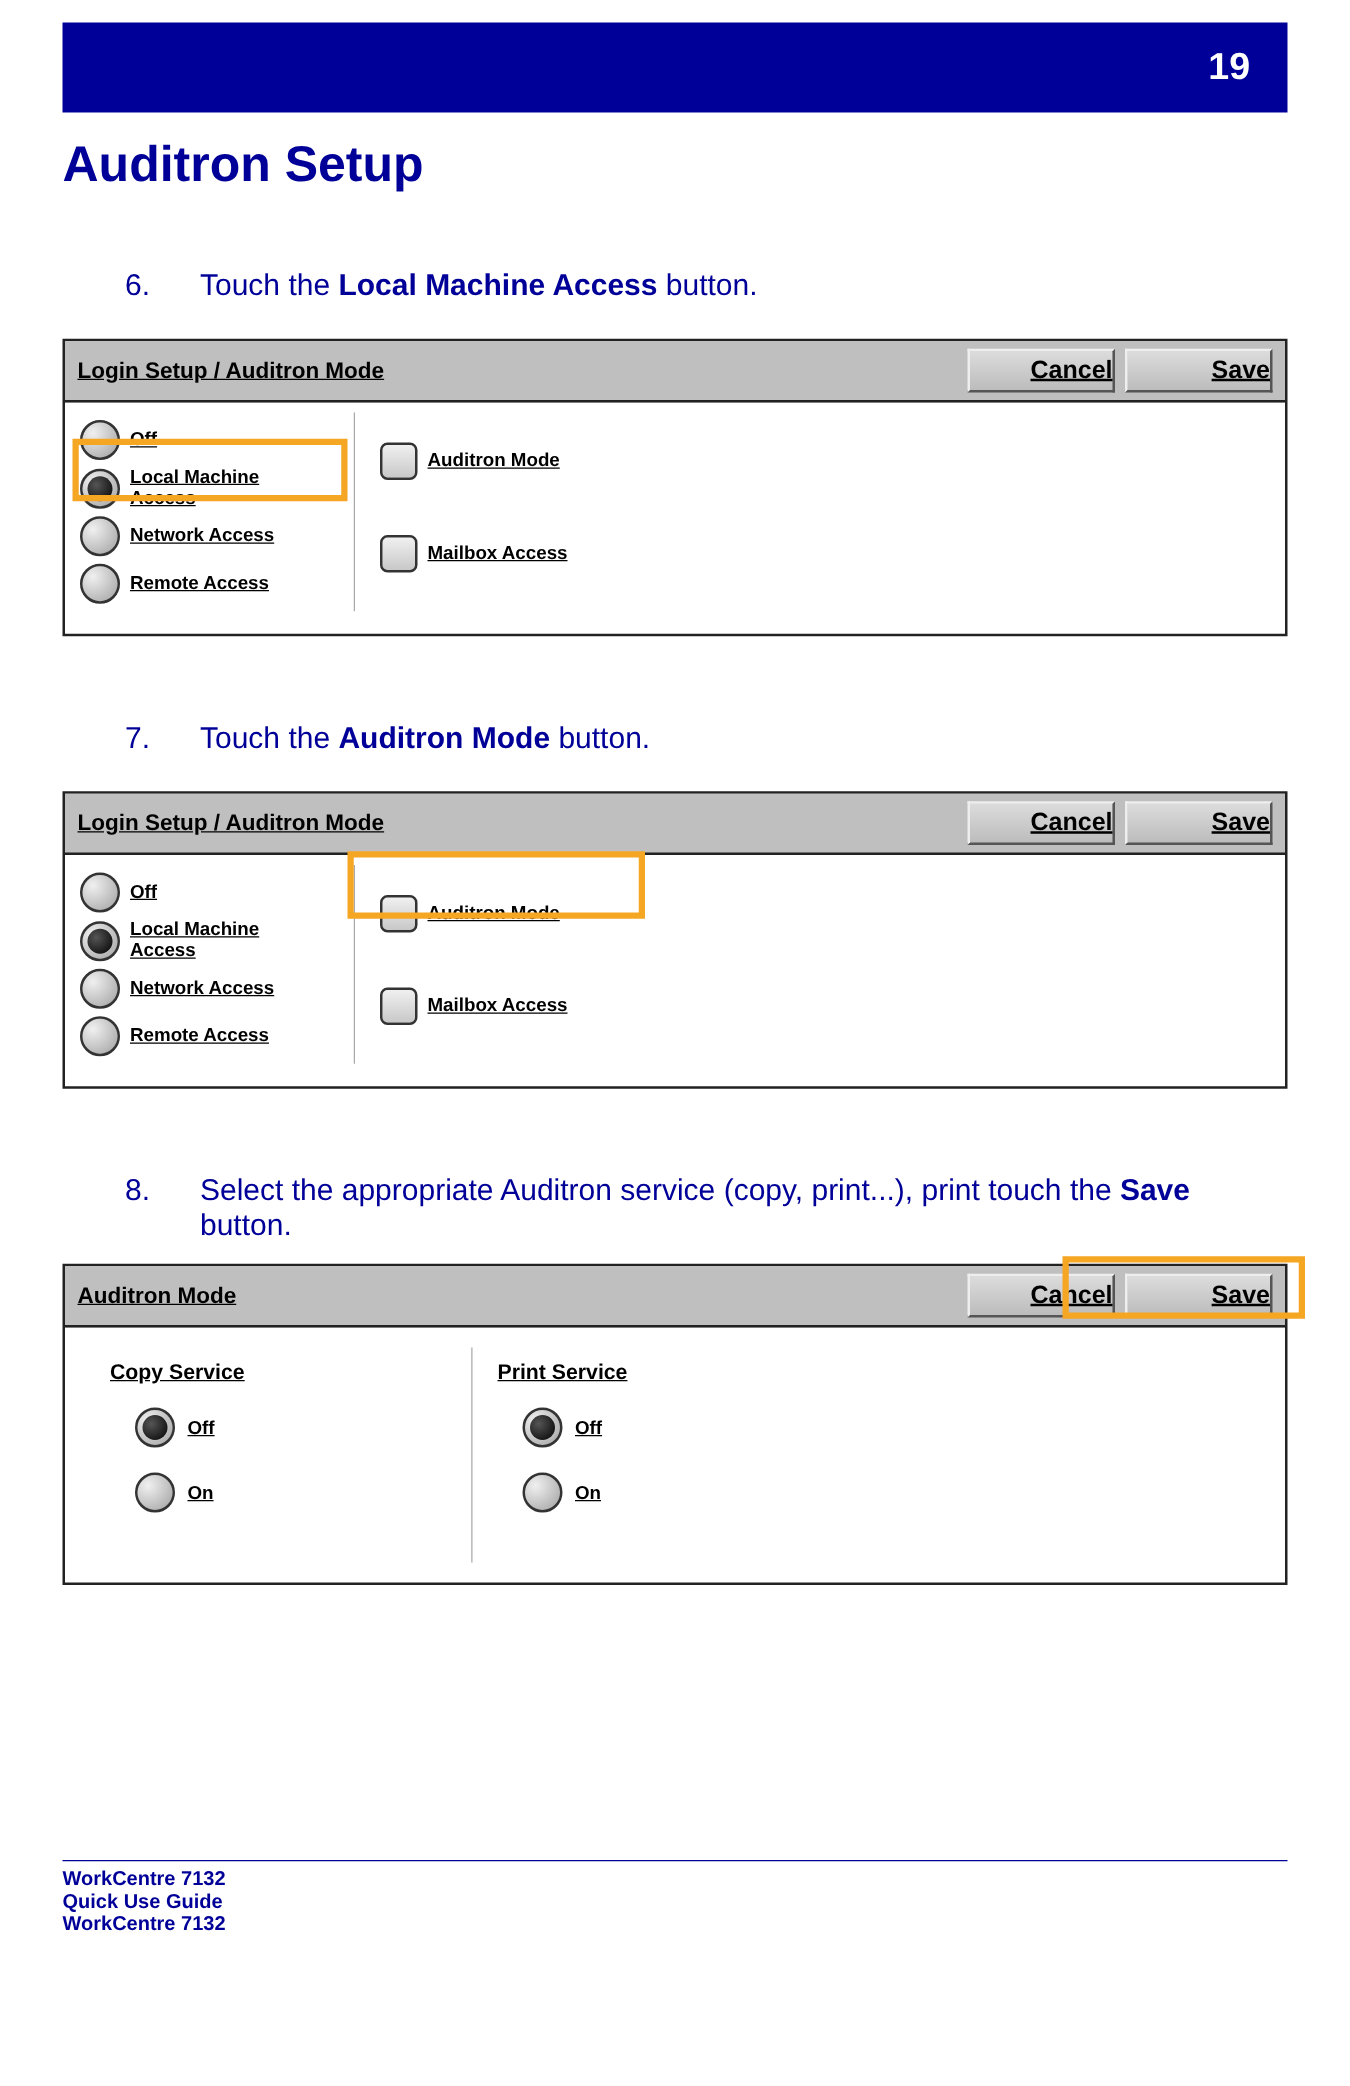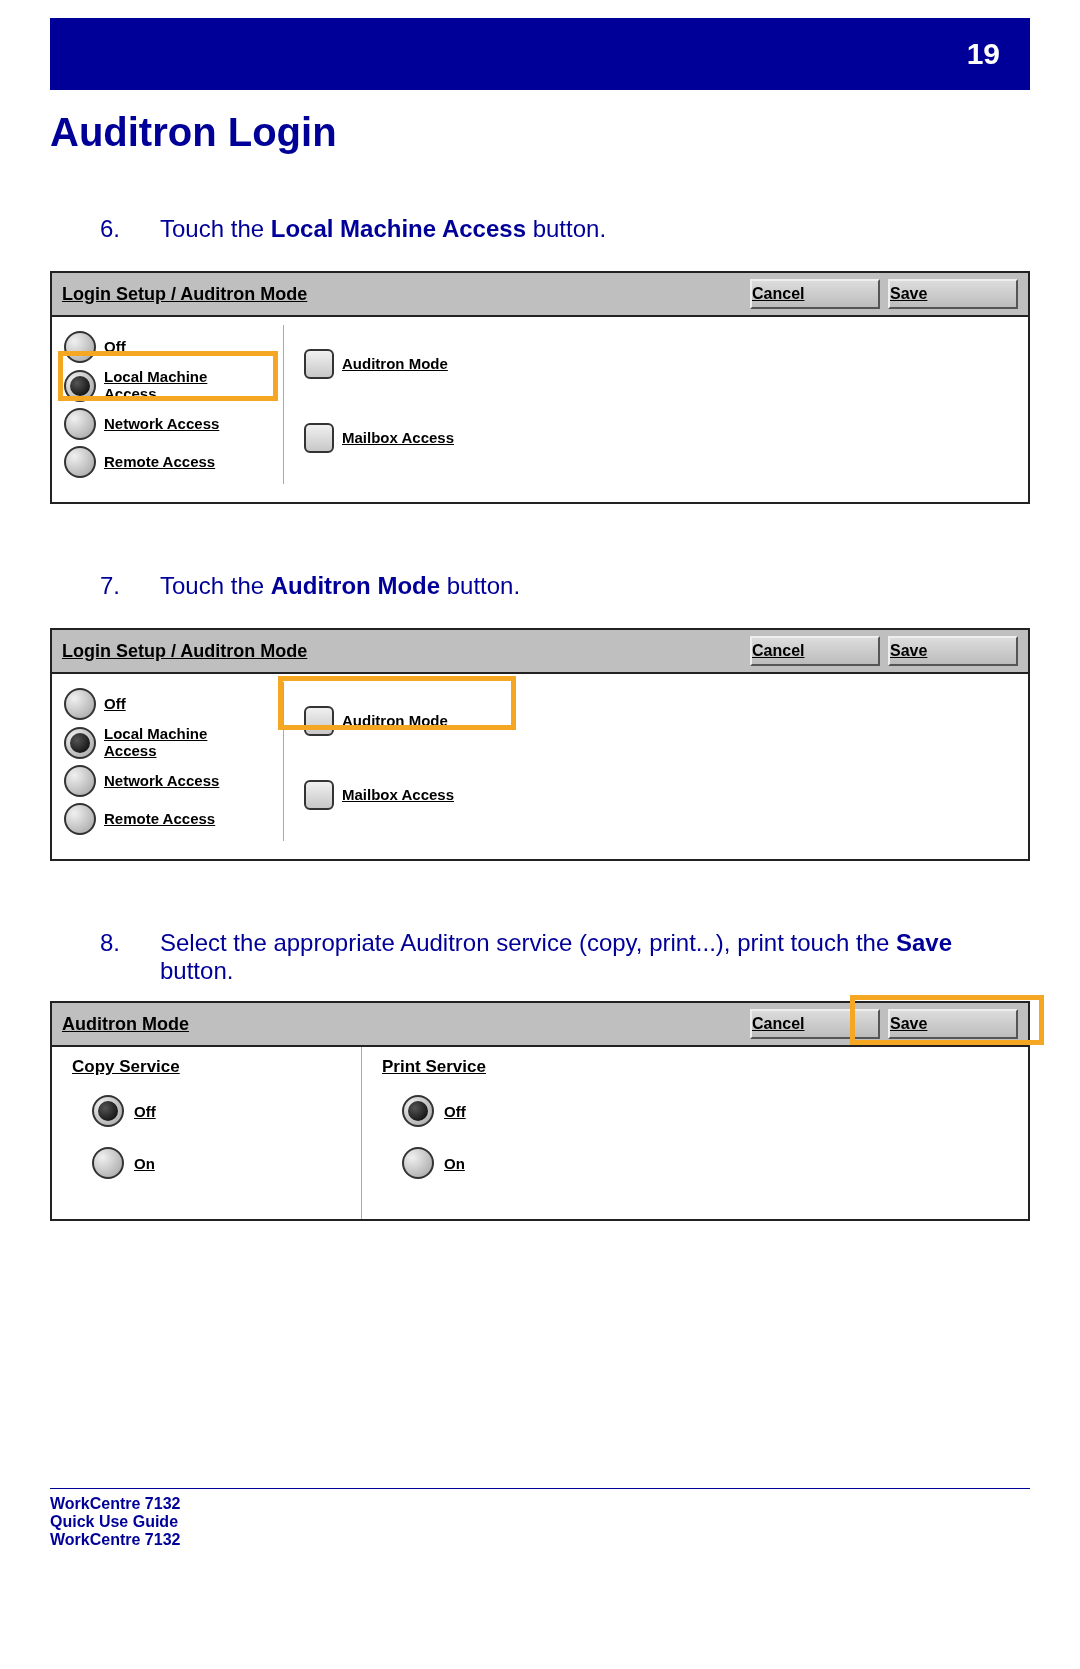--- a/index.html
+++ b/index.html
@@ -77,24 +77,24 @@
   .btns {
     display: flex;
     gap: 8px;
   }
   .btn3d {
     background: linear-gradient(#dcdcdc, #bcbcbc);
     border: 2px solid #555;
     border-top-color: #eee;
     border-left-color: #eee;
     font-weight: bold;
-    font-size: 16px;
+    font-size: 20px;
     padding: 4px 0;
-    width: 130px;
-    text-align: left;
+    width: 118px;
+    text-align: right;
   }
   .panel-body {
     display: flex;
     padding: 8px 12px 18px 12px;
   }
   .left-col {
     width: 220px;
     flex-shrink: 0;
     border-right: 1px solid #aaa;
     padding-right: 8px;
@@ -186,21 +186,21 @@
 </style>
 </head>
 <body>
 
 <div class="page">
 
   <div class="topbar">
     <span class="pnum">19</span>
   </div>
 
-  <div class="title">Auditron Login</div>
+  <div class="title">Auditron Setup</div>
 
   <div class="step">
     <span class="num">6.</span>
     <span class="txt">
       <span>Touch the </span><span class="bold">Local Machine Access</span><span> button.</span>
     </span>
   </div>
 
   <div class="panel">
     <div class="panel-hdr">
@@ -299,21 +299,21 @@
   </div>
 
   <div class="panel" style="margin-bottom:40px">
     <div class="panel-hdr">
       <span class="ptitle">Auditron Mode</span>
       <div class="btns">
         <div class="btn3d">Cancel</div>
         <div class="btn3d">Save</div>
       </div>
     </div>
-    <div class="panel-body" style="padding:0">
+    <div class="panel-body" style="padding:16px">
       <div class="services">
         <div class="svc-col">
           <h4>Copy Service</h4>
           <div class="svc-opt">
             <span class="radio selected"></span>
             <span>Off</span>
           </div>
           <div class="svc-opt">
             <span class="radio"></span>
             <span>On</span>

